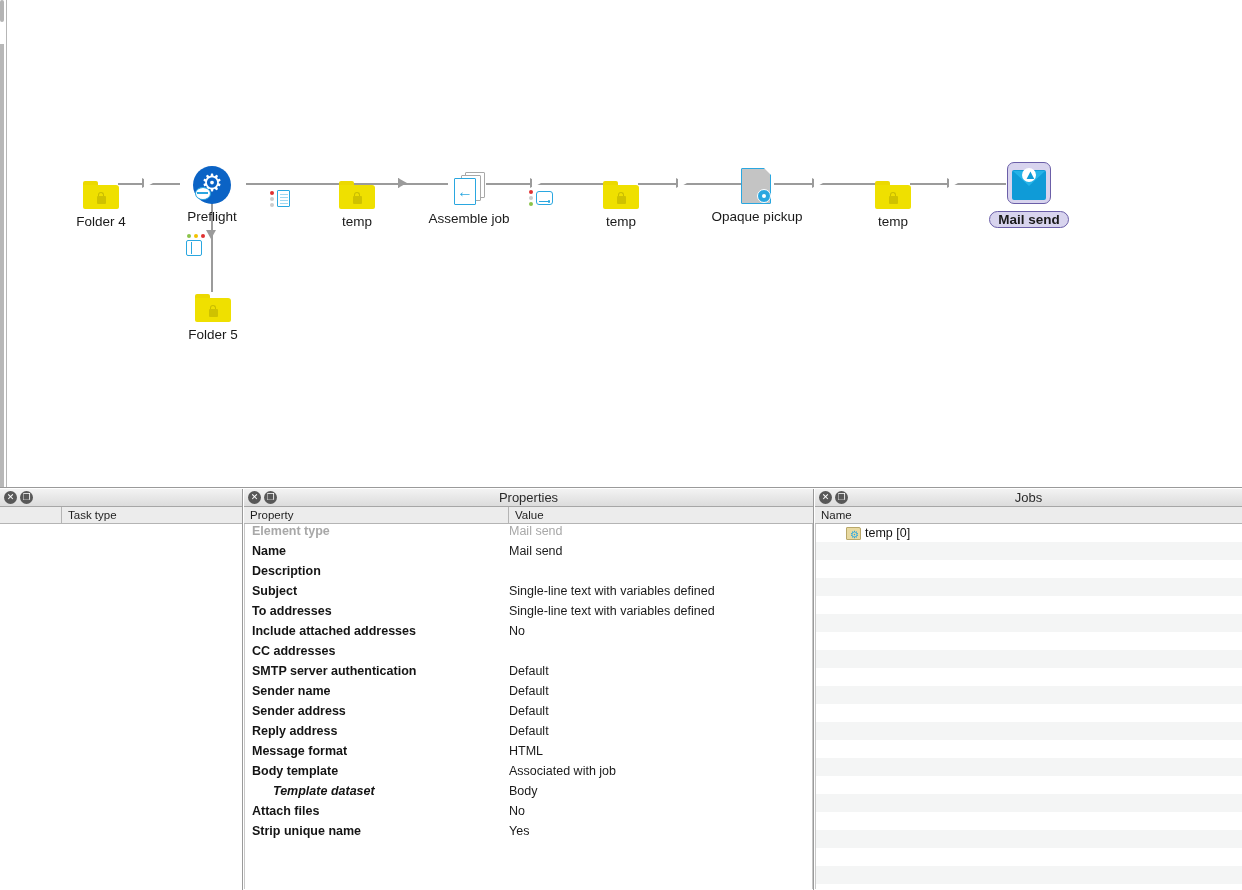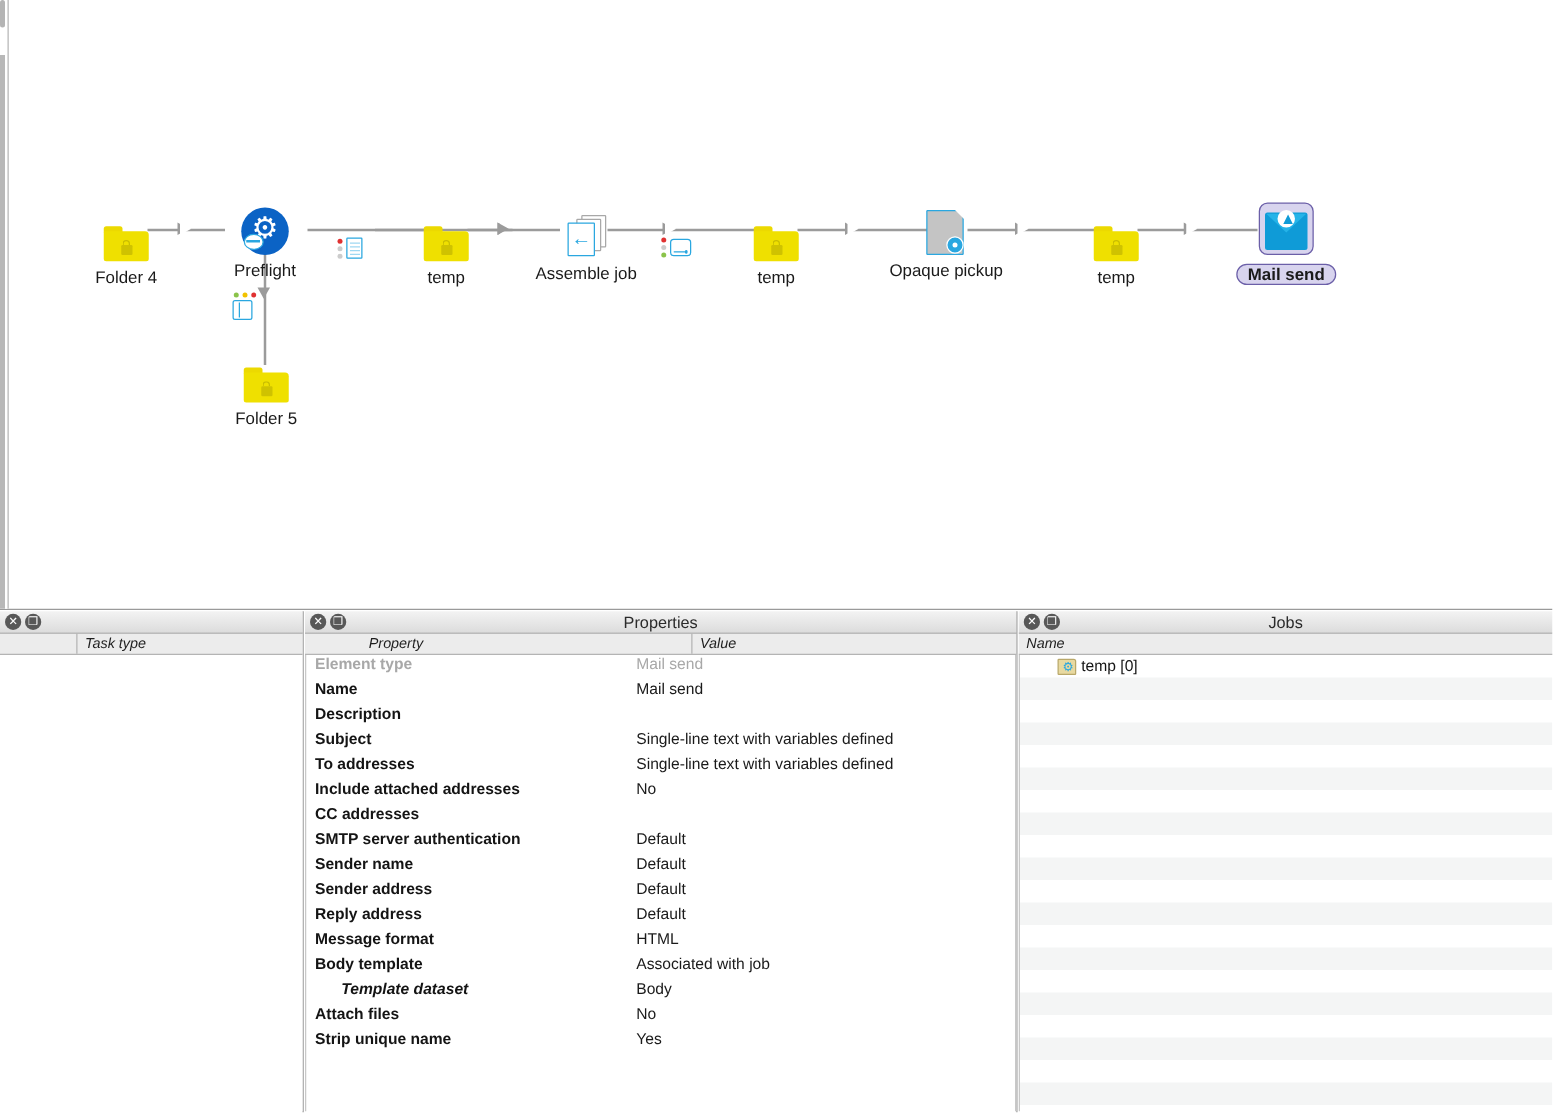--- a/index.html
+++ b/index.html
@@ -204,21 +204,21 @@
   }
   .panel-title { font-size: 13px; color: #2b2b2b; }
   .tb-btns { position: absolute; left: 4px; top: 2px; display: flex; gap: 3px; }
   .tb-btn {
     width: 13px; height: 13px; border-radius: 50%; background: #585858;
     color: #ffffff; font-size: 9px; line-height: 13px; text-align: center;
     cursor: pointer;
   }
   .col-head {
     height: 17px; background: #ececec; border-bottom: 1px solid #b4b4b4;
-    display: flex; align-items: flex-start; font-size: 11.5px; color: #1e1e1e; font-style: italic;
+    display: flex; align-items: flex-start; font-size: 11.5px; color: #1e1e1e;
   }
   .col-head .cell { padding-left: 6px; height: 100%; display: flex; align-items: center; }
   .col-head .cell + .cell { border-left: 1px solid #b4b4b4; }
 
   #panel-tasks { left: 0; width: 243px; border-right: 1px solid #9a9a9a; }
   #panel-tasks .body { height: 365px; background: #ffffff; }
 
   #panel-props { left: 244px; width: 570px; border-right: 1px solid #9a9a9a; }
   #panel-props .body { height: 365px; background: #ffffff; overflow: hidden;
     border-left: 1px solid #c8c8c8; border-right: 1px solid #c8c8c8; }
@@ -441,21 +441,21 @@
 
   <div class="panel" id="panel-props">
     <div class="panel-titlebar">
       <div class="tb-btns">
         <div class="tb-btn">✕</div>
         <div class="tb-btn">❐</div>
       </div>
       <div class="panel-title">Properties</div>
     </div>
     <div class="col-head">
-      <div class="cell" style="width:264px;margin-left:45px;">Property</div>
+      <div class="cell" style="width:264px;">Property</div>
       <div class="cell" style="flex:1;">Value</div>
     </div>
     <div class="body" id="props-body">
         <div class="prop-row">
           <div class="prop-name dim">Element type</div>
           <div class="prop-val dim">Mail send</div>
         </div>
         <div class="prop-row">
           <div class="prop-name">Name</div>
           <div class="prop-val">Mail send</div>

